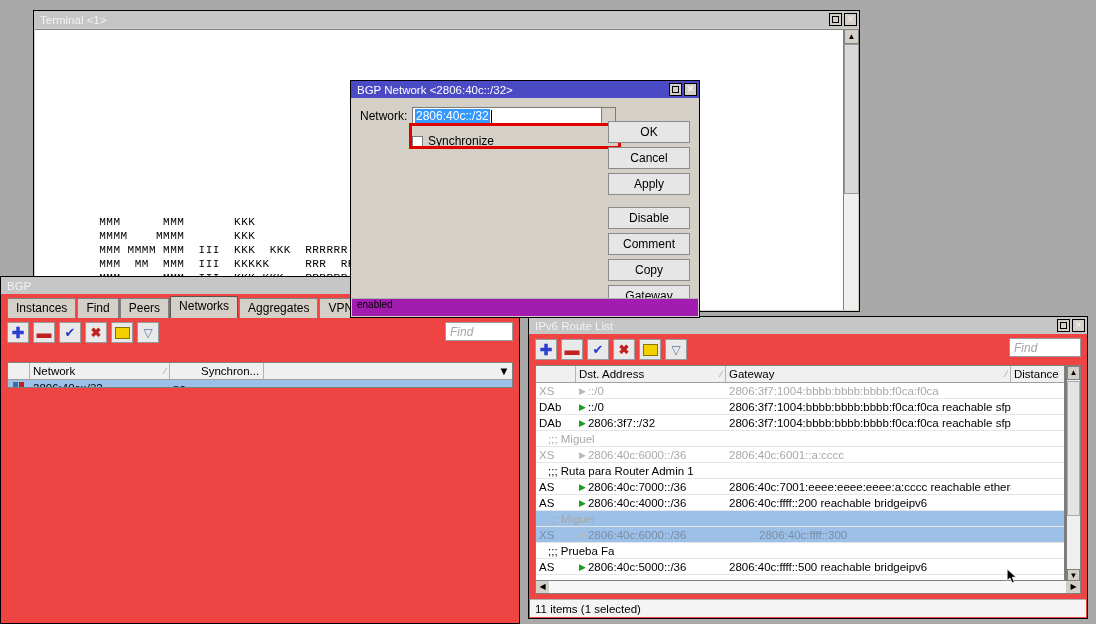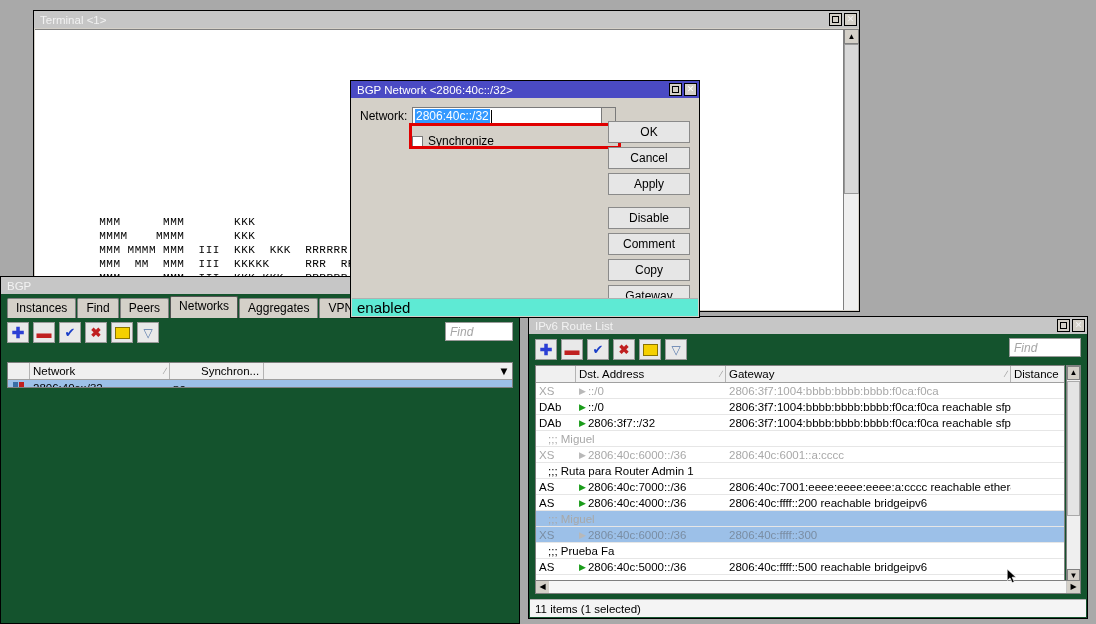--- a/index.html
+++ b/index.html
@@ -7,21 +7,21 @@
     width: 1096px; height: 624px;
     overflow: hidden;
     background: #a9a9a9;
     font-family: "Liberation Sans", sans-serif;
     font-size: 12px;
     color: #000;
   }
   #desktop { position: relative; width: 1096px; height: 624px; background: #a9a9a9; }
 
   
-  .win { position: absolute; background: #14532d; border: 1px solid #000; box-sizing: border-box; }
+  .win { position: absolute; background: #ef4444; border: 1px solid #000; box-sizing: border-box; }
   .titlebar {
     height: 17px; display: flex; align-items: center;
     padding: 0 2px 0 6px; font-size: 11.5px; box-sizing: border-box;
   }
   .titlebar.inactive { background: #c6c6c6; color: #f2f2f2; }
   .titlebar.active { background: #4a4ac4; color: #fff; }
   .title-text { flex: 1; white-space: nowrap; overflow: hidden; }
   .tb-btns { display: flex; gap: 2px; }
   .tb-btn {
     width: 13px; height: 13px; background: #d4d0c8;
@@ -140,22 +140,22 @@
     margin-right: 5px; box-sizing: border-box; }
   .btncol { position: absolute; right: 8px; top: 22px; width: 82px; }
   .dbtn {
     width: 82px; height: 22px; background: #e6e6e6; border: 1px solid #8a8a8a;
     box-sizing: border-box; font-size: 12px; display: flex;
     align-items: center; justify-content: center; margin-bottom: 4px;
     font-family: "Liberation Sans", sans-serif;
   }
   .dbtn.gap { margin-top: 12px; }
   #dlg-status { position: absolute; left: 1px; right: 1px; bottom: 1px; height: 18px;
-    background: #5eead4; border-top: 1px solid #b0b0b0; font-size: 15px;
-    display: flex; align-items: center; padding-left: 5px; box-sizing: border-box; }
+    background: #a21caf; border-top: 1px solid #b0b0b0; font-size: 10px;
+    display: flex; padding-left: 5px; box-sizing: border-box; }
 
   .ico-plus { color: #2b3fd4; font-weight: bold; font-size: 15px; line-height: 1; }
   .ico-minus { color: #c02020; font-weight: bold; font-size: 15px; line-height: 1; }
   .ico-check { color: #1b3fc8; font-size: 13px; line-height: 1; }
   .ico-x { color: #c02020; font-weight: bold; font-size: 13px; line-height: 1; }
   .ico-folder { width: 13px; height: 10px; background: #f5d000; border: 1px solid #8a7400; }
   .ico-funnel { color: #5577aa; font-size: 12px; line-height: 1; }
   .cursor { position: absolute; width: 11px; height: 16px; pointer-events: none; }
 </style>
 </head>
@@ -357,21 +357,21 @@
           </div>
           <div class="row dim sel">
             <div class="cell cmt dim" style="padding-left: 12px; flex: 1 1 0%;">;;; Miguel</div>
           </div>
           <div class="row dim sel">
             <div class="cell" style="width: 40px;">XS</div>
             <div class="cell" style="width: 150px;">
               <span class="arrow-d">▶</span>
               <span>2806:40c:6000::/36</span>
             </div>
-            <div class="cell" style="width: 285px;">2806:40c:ffff::300</div>
+            <div class="cell" style="width: 285px; margin-left: 30px;">2806:40c:ffff::300</div>
             <div class="cell" style="flex: 1 1 0%;"></div>
           </div>
           <div class="row">
             <div class="cell cmt" style="padding-left: 12px; flex: 1 1 0%;">;;; Prueba Fa</div>
           </div>
           <div class="row">
             <div class="cell" style="width: 40px;">AS</div>
             <div class="cell" style="width: 150px;">
               <span class="arrow-g">▶</span>
               <span>2806:40c:5000::/36</span>

